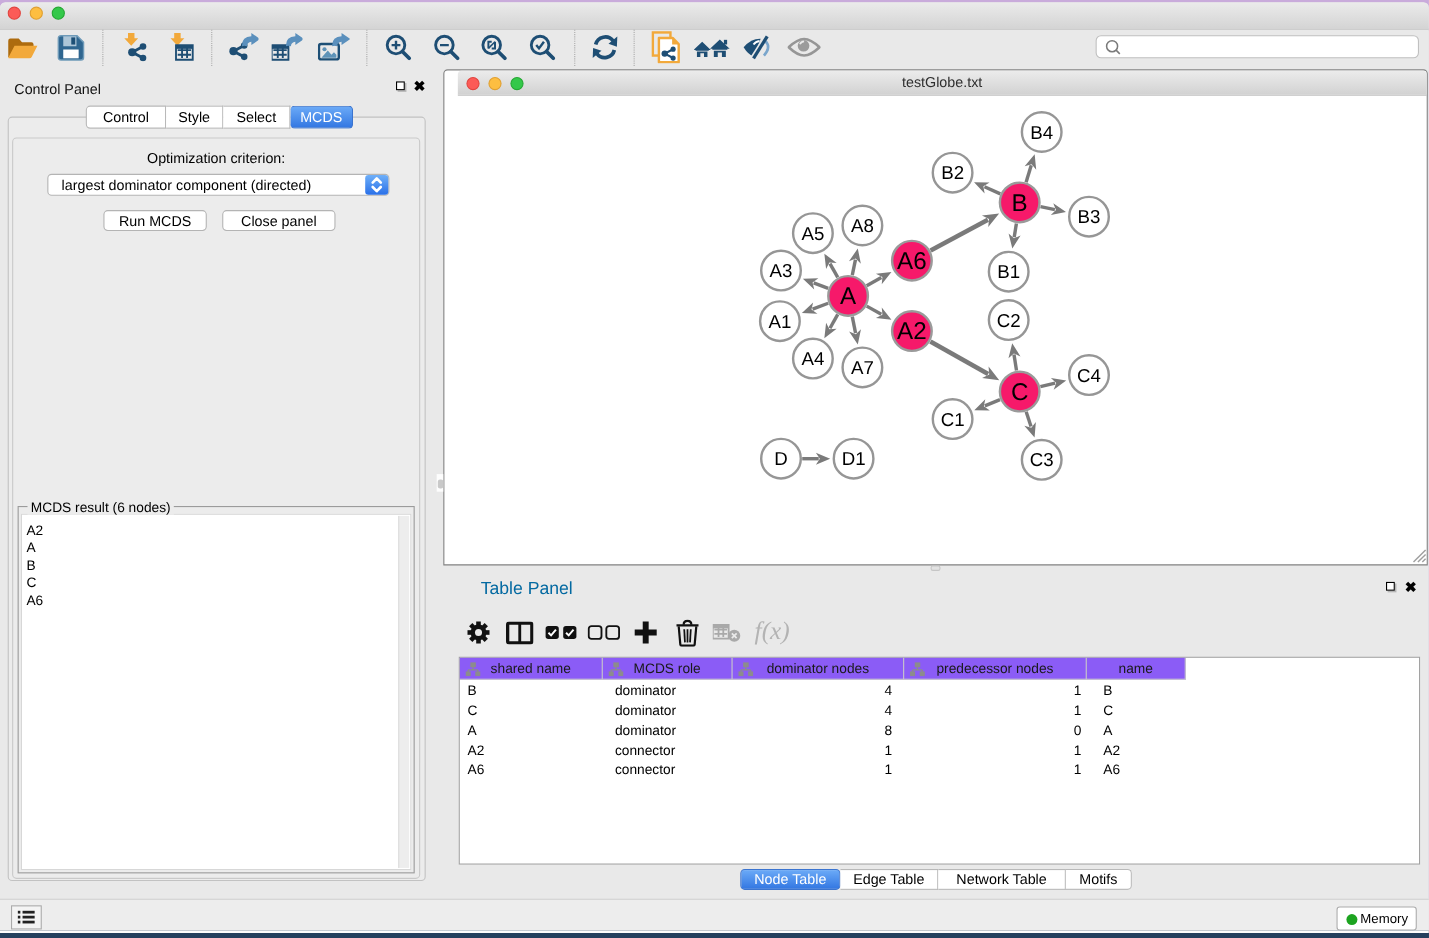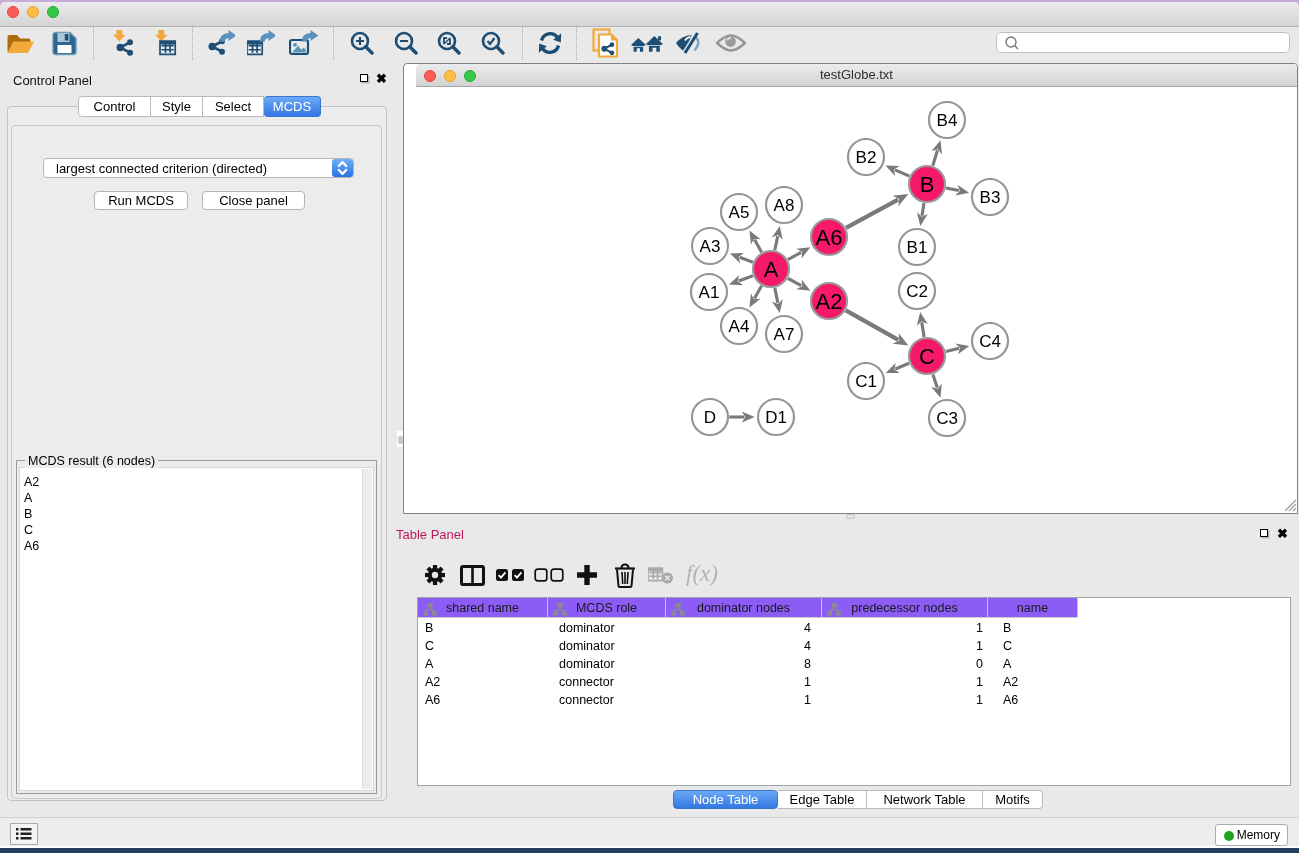--- a/index.html
+++ b/index.html
@@ -62,21 +62,21 @@
 #netwin { position:absolute; left:403px; top:61px; width:895px; height:451px;
   background:#fff; border:1px solid #828282; border-radius:4px 4px 0 0; }
 #nettitle { position:absolute; left:12px; top:0; right:0; height:23px;
   background:linear-gradient(#ececec,#d2d2d2); border-bottom:1px solid #a6a6a6;
   border-radius:4px 4px 0 0; }
 #nettitle .title { position:absolute; left:0; right:0; top:3px; text-align:center; font-size:13px; color:#2e2e2e; }
 #netwin .light { top:6px; }
 #netsplit { position:absolute; left:846px; top:512px; width:9px; height:5px; background:#e2e2e2; border:1px solid #c6c6c6; border-radius:2px; }
 
 
-#tp-title { position:absolute; left:396px; top:525px; font-size:13px; color:#be185d; }
+#tp-title { position:absolute; left:437px; top:525px; font-size:16px; color:#0369a1; }
 #tp-toolbar { position:absolute; left:417px; top:552px; }
 #table { position:absolute; left:417px; top:595px; width:874px; height:189px;
   background:#fff; border:1px solid #a2a2a2; }
 #thead { position:absolute; left:0; top:0; width:660px; height:20px; background:#8b5cf6;
   border-bottom:1px solid #cccccc; }
 .th { position:absolute; top:0; height:20px; border-right:1px solid #c9c9c9;
   font-size:12.5px; color:#1a1a1a; text-align:center; line-height:20px; }
 .rowtext { position:absolute; font-size:12.5px; color:#000; }
 .num { text-align:right; }
 
@@ -249,22 +249,23 @@
   <div class="sqicon" style="left:360px; top:72px;"></div>
   <div class="xicon" style="left:376px; top:72px;">✖</div>
   <div id="cp-outer"></div>
   <div id="cp-inner"></div>
   <div class="tabs" style="left:78px; top:94px;">
     <div class="tab first" style="width:73px;">Control</div>
     <div class="tab" style="width:52px;">Style</div>
     <div class="tab" style="width:61px;">Select</div>
     <div class="tab sel last" style="width:57px;">MCDS</div>
   </div>
+  <div id="optlabel">Optimization criterion:</div>
   <div id="combo">
-    <div class="ctext">largest connected criterion (directed)</div>
+    <div class="ctext">largest dominator component (directed)</div>
     <div class="stepper"><svg width="21" height="18" viewBox="0 0 21 18">
           <path d="M6.8 7 L10.5 3.2 L14.2 7" stroke="#fff" stroke-width="2.4" fill="none" stroke-linecap="round" stroke-linejoin="round"></path>
           <path d="M6.8 11 L10.5 14.8 L14.2 11" stroke="#fff" stroke-width="2.4" fill="none" stroke-linecap="round" stroke-linejoin="round"></path>
         </svg></div>
   </div>
   <div class="btn" style="left:94px; top:189px; width:94px;">Run MCDS</div>
   <div class="btn" style="left:202px; top:189px; width:103px;text-align:center;">Close panel</div>
   <div id="fieldset">
     <div id="fieldwhite">
         <div id="fieldscroll"></div>
@@ -488,21 +489,21 @@
 <div class="rowtext num" style="left:460px; top:77px; width:105px;">1</div>
 <div class="rowtext" style="left:585px; top:77px;">A2</div>
 <div class="rowtext" style="left:7px; top:95px;">A6</div>
 <div class="rowtext" style="left:141px; top:95px;">connector</div>
 <div class="rowtext num" style="left:300px; top:95px; width:93px;">1</div>
 <div class="rowtext num" style="left:460px; top:95px; width:105px;">1</div>
 <div class="rowtext" style="left:585px; top:95px;">A6</div>
   </div>
 
     <div class="tabs" id="bottabs">
-  <div class="tab sel first" style="width:105px;">Node Table</div>
+  <div class="tab sel first" style="width:91px;">Node Table</div>
     <div class="tab" style="width:89px;">Edge Table</div>
     <div class="tab" style="width:116px;">Network Table</div>
     <div class="tab last" style="width:60px;">Motifs</div>
   </div>
 </div>
 <div id="statusbar">
   <div id="listbtn">
       <svg width="16" height="14" viewBox="0 0 16 14" style="position:absolute;left:5px;top:3px;">
         <g fill="#222">
           <rect x="0" y="1" width="2.5" height="2.5"></rect>

